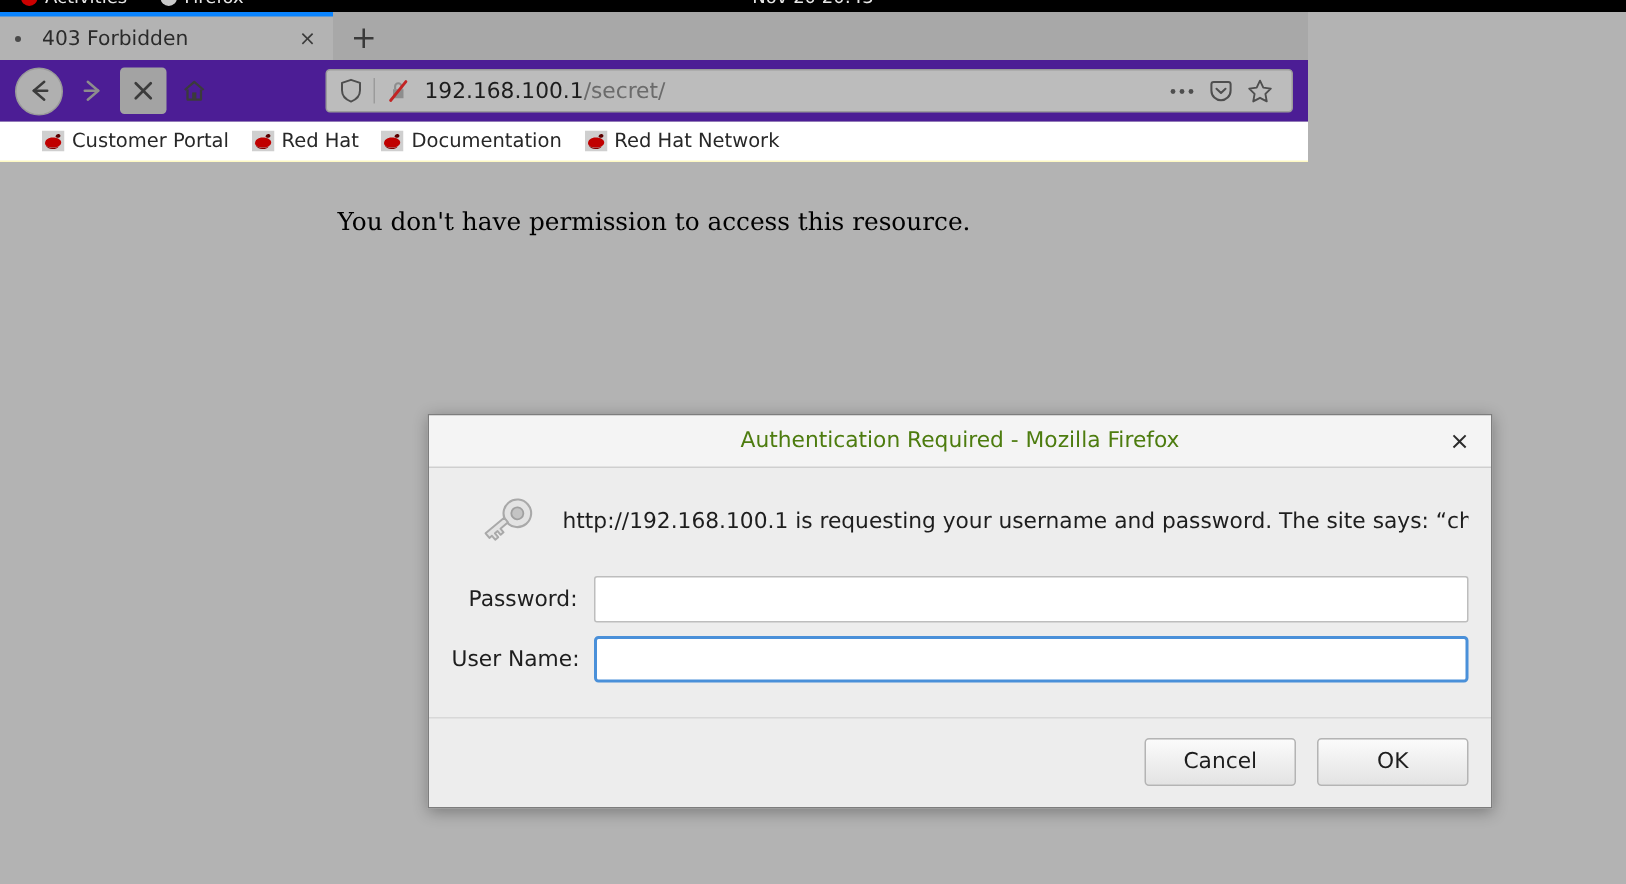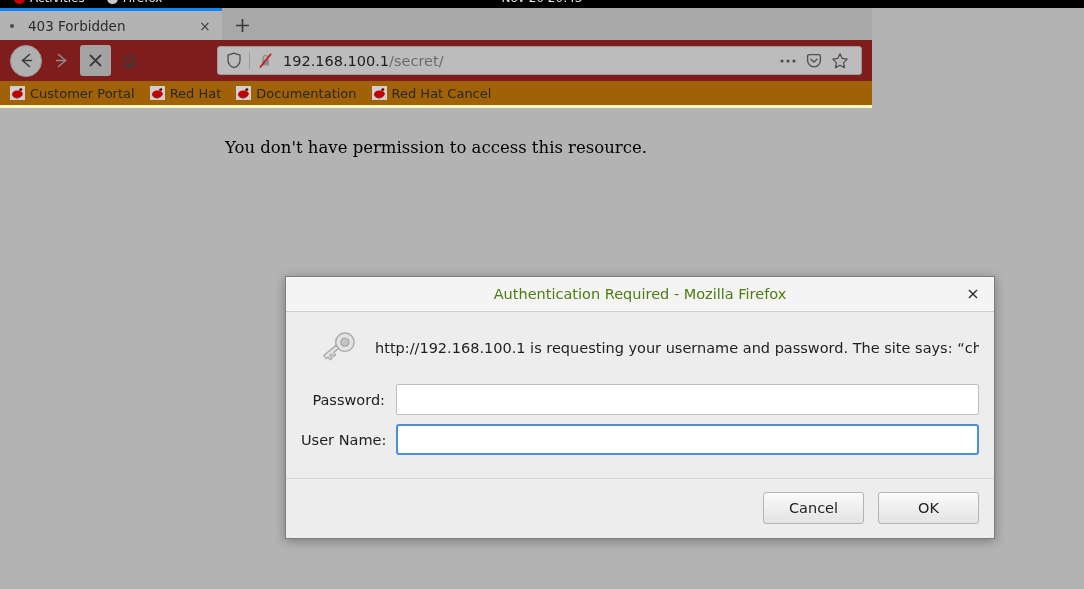--- a/index.html
+++ b/index.html
@@ -114,21 +114,21 @@
     display: flex;
     align-items: center;
     justify-content: center;
     color: #3a3a3a;
     background: #a8a8a8;
   }
 
   .navbar {
     position: relative;
     height: 41px;
-    background: #7f1d1d;
+    background: #4c1d95;
     display: flex;
     align-items: center;
     padding: 0 10px;
     box-sizing: border-box;
   }
   .navbtn {
     width: 31px; height: 31px;
     display: flex;
     align-items: center;
     justify-content: center;
@@ -182,26 +182,26 @@
     flex: 0 0 auto;
     width: 26px; height: 24px;
     display: flex;
     align-items: center;
     justify-content: center;
     color: #4e4e4e;
   }
 
   .bookmarks {
     height: 27px;
-    background: #a16207;
-    display: flex;
-    align-items: center;
-    padding: 0 10px;
-    box-sizing: border-box;
-    border-bottom: 3px solid #fef9c3;
+    background: #ffffff;
+    display: flex;
+    align-items: center;
+    padding: 0 28px;
+    box-sizing: border-box;
+    border-bottom: 1px solid #fef9c3;
   }
   .bm {
     display: flex;
     align-items: center;
     margin-right: 15px;
     font-size: 13px;
     color: #272727;
     white-space: nowrap;
   }
   .bm .bm-ico { margin-right: 5px; display: flex; }
@@ -466,21 +466,21 @@
     </div>
     <div class="bm">
       <span class="bm-ico">
         <svg width="15" height="14" viewBox="0 0 15 14">
           <rect x="0" y="0" width="15" height="14" fill="#cfcfcf"></rect>
           <path d="M2 8.5 C2 6.4 4 4.6 7.2 4.6 C10.4 4.6 12.8 6 12.8 8 C12.8 9.9 10.6 11.4 7.4 11.4 C4.3 11.4 2 10.3 2 8.5 Z" fill="#c00000"></path>
           <path d="M9 4.3 C9 3 10.2 2.1 11.3 2.3 C12.1 2.5 12.5 3.3 12.2 4 C11.9 4.7 10.9 5 10.1 4.8 Z" fill="#5a0000"></path>
           <path d="M2.4 9.6 C3.4 10.9 5.3 11.5 7.4 11.5 C9 11.5 10.3 11.2 11.2 10.6 C10.2 11.9 8.6 12.5 6.8 12.4 C4.8 12.3 3.1 11.3 2.4 9.6 Z" fill="#7d0000"></path>
         </svg>
       </span>
-      <span>Red Hat Cancel</span>
+      <span>Red Hat Network</span>
     </div>
   </div>
 
   <div class="content">
     <p>You don't have permission to access this resource.</p>
 
   </div>
 
   <div class="dialog">
     <div class="dlg-titlebar">

